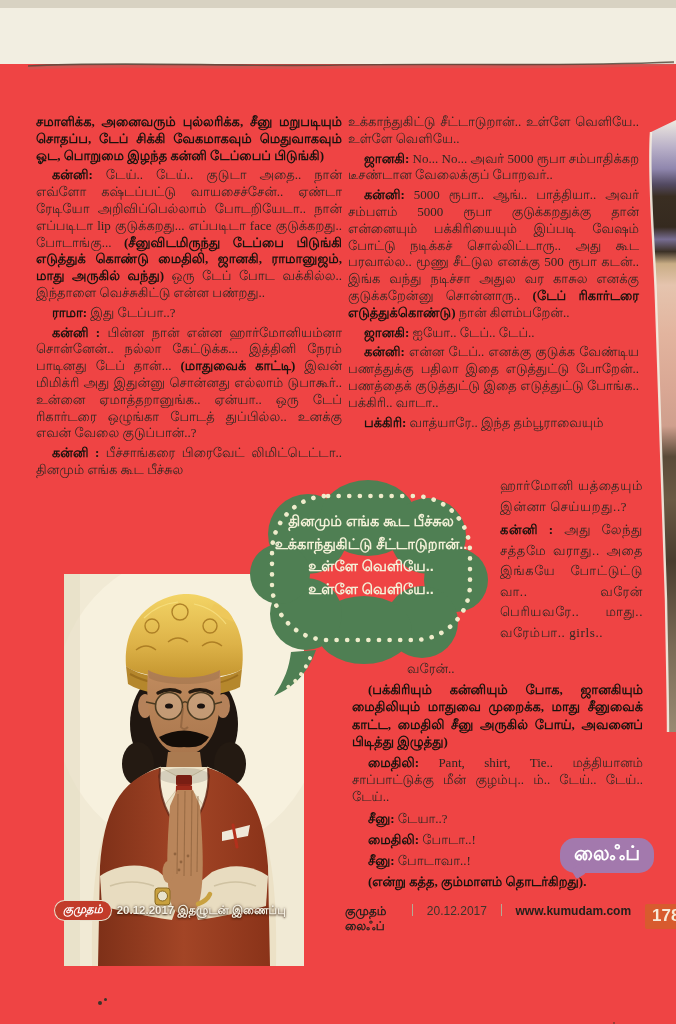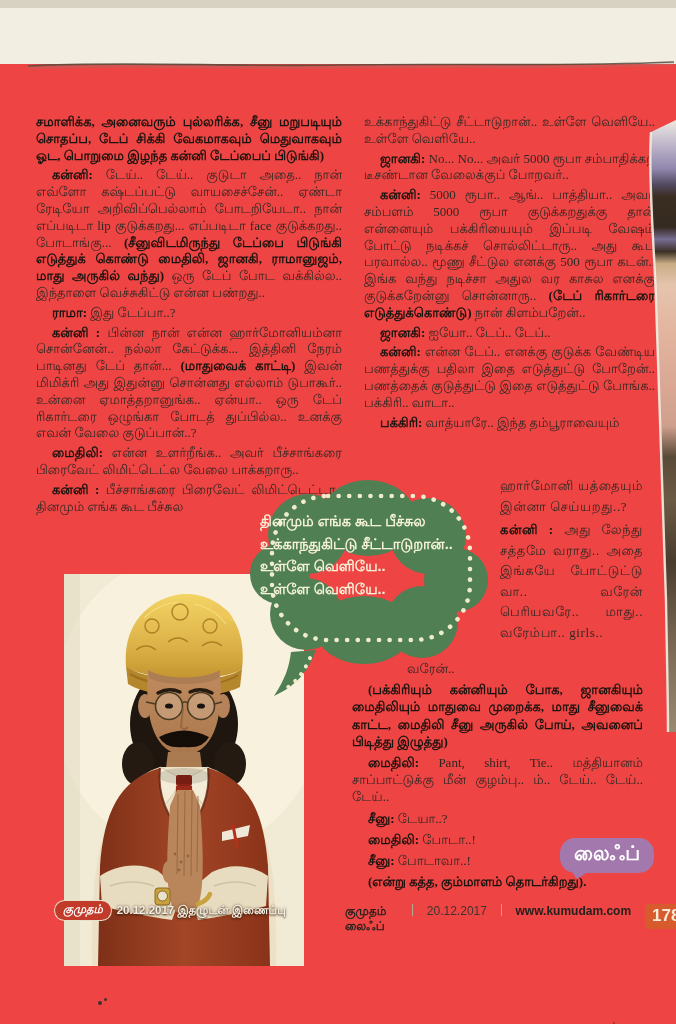--- a/index.html
+++ b/index.html
@@ -9,28 +9,28 @@
   .foldline{position:absolute;left:0;top:46px;width:676px;height:20px;}
   
   .col{position:absolute;color:#2e2822;font-size:13px;line-height:16.8px;text-align:justify;}
   .col .para{margin:0 0 3px 0;}
   .col .para.indent{text-indent:16px;}
   .col .para.indent-big{text-indent:55px;text-align:left;}
   .col .para.spread{letter-spacing:.6px;}
   .b{font-weight:bold;color:#18130e;}
   .t{font-weight:normal;}
   #leftcol{left:36px;top:106px;width:306px;}
-  #righttop{left:364px;top:106px;width:291px;}
+  #righttop{left:348px;top:106px;width:291px;}
   #rightnarrow{left:500px;top:468px;width:143px;line-height:20.5px;}
   #rightbottom{left:352px;top:652px;width:291px;line-height:17.2px;}
   #rightbottom .para{margin:0 0 4px 0;}
   
   .bubble{position:absolute;left:250px;top:464px;width:242px;height:232px;}
   .bubble svg{position:absolute;left:0;top:0;}
-  .bubble-text{position:absolute;left:10px;right:10px;top:38px;
+  .bubble-text{position:absolute;left:10px;right:10px;top:38px;text-align:center;
                color:#f4f1d8;font-weight:bold;font-size:14.5px;line-height:22.5px;
                font-family:"Liberation Sans",sans-serif;}
   
   .photo{position:absolute;left:64px;top:566px;width:240px;height:392px;}
   
   .footer-left{position:absolute;left:55px;top:893px;display:flex;align-items:center;gap:6px;z-index:5;}
   .kumudam-badge{background:#c23b2a;color:#fff;font-weight:bold;font-style:italic;
                  font-size:11.5px;padding:2px 8px 3px;border-radius:10px;
                  font-family:"Liberation Sans",sans-serif;box-shadow:0 0 0 1px #e8e0cc;}
   .supp-text{color:#f4efe2;font-size:11.5px;font-weight:bold;
@@ -64,21 +64,20 @@
   <svg class="foldline" width="676" height="20" viewBox="0 0 676 20">
     <path d="M28,12 C120,7 230,13 340,11 C450,9 560,13 674,8" fill="none" stroke="#55493c" stroke-width="1.6" opacity="0.85"></path>
     <path d="M28,12 C120,7 230,13 340,11 C450,9 560,13 674,8" fill="none" stroke="#8d8172" stroke-width="3.2" opacity="0.25" transform="translate(0,2)"></path>
   </svg>
 
   <div id="leftcol" class="col">
       <p class="para"><span class="b">சமாளிக்க, அனைவரும் புல்லரிக்க, சீனு மறுபடியும் சொதப்ப, டேப் சிக்கி வேகமாகவும் மெதுவாகவும் ஓட, பொறுமை இழந்த கன்னி டேப்பைப் பிடுங்கி)</span></p>
       <p class="para indent"><span class="b">கன்னி: </span><span class="t">டேய்.. டேய்.. குடுடா அதை.. நான் எவ்ளோ கஷ்டப்பட்டு வாயசைச்சேன்.. ஏண்டா ரேடியோ அறிவிப்பெல்லாம் போடறியேடா.. நான் எப்படிடா lip குடுக்கறது... எப்படிடா face குடுக்கறது.. போடாங்கு... </span><span class="b">(சீனுவிடமிருந்து டேப்பை பிடுங்கி எடுத்துக் கொண்டு மைதிலி, ஜானகி, ராமானுஜம், மாது அருகில் வந்து)</span><span class="t"> ஒரு டேப் போட வக்கில்ல.. இந்தாளை வெச்சுகிட்டு என்ன பண்றது..</span></p>
       <p class="para indent"><span class="b">ராமா: </span><span class="t">இது டேப்பா..?</span></p>
       <p class="para indent"><span class="b">கன்னி : </span><span class="t">பின்ன நான் என்ன ஹார்மோனியம்னா சொன்னேன்.. நல்லா கேட்டுக்க... இத்தினி நேரம் பாடினது டேப் தான்... </span><span class="b">(மாதுவைக் காட்டி)</span><span class="t"> இவன் மிமிக்ரி அது இதுன்னு சொன்னது எல்லாம் டுபாகூர்.. உன்னை ஏமாத்தறானுங்க.. ஏன்யா.. ஒரு டேப் ரிகார்டரை ஒழுங்கா போடத் துப்பில்ல.. உனக்கு எவன் வேலை குடுப்பான்..?</span></p>
-      <p class="para indent"><span class="b">மைதிலி: </span><span class="t">என்ன உளர்றீங்க.. அவர் பீச்சாங்கரை பிரைவேட் லிமிட்டெட்ல வேலை பாக்கறாரு..</span></p>
       <p class="para indent"><span class="b">கன்னி : </span><span class="t">பீச்சாங்கரை பிரைவேட் லிமிட்டெட்டா.. தினமும் எங்க கூட பீச்சுல</span></p>
     </div>
   <div id="righttop" class="col">
       <p class="para"><span class="t">உக்காந்துகிட்டு சீட்டாடுறான்.. உள்ளே வெளியே.. உள்ளே வெளியே..</span></p>
       <p class="para indent"><span class="b">ஜானகி: </span><span class="t">No... No... அவர் 5000 ரூபா சம்பாதிக்கற டீசண்டான வேலைக்குப் போறவர்..</span></p>
       <p class="para indent"><span class="b">கன்னி: </span><span class="t">5000 ரூபா.. ஆங்.. பாத்தியா.. அவர் சம்பளம் 5000 ரூபா குடுக்கறதுக்கு தான் என்னையும் பக்கிரியையும் இப்படி வேஷம் போட்டு நடிக்கச் சொல்லிட்டாரு.. அது கூட பரவால்ல.. மூணு சீட்டுல எனக்கு 500 ரூபா கடன்.. இங்க வந்து நடிச்சா அதுல வர காசுல எனக்கு குடுக்கறேன்னு சொன்னாரு.. </span><span class="b">(டேப் ரிகார்டரை எடுத்துக்கொண்டு)</span><span class="t"> நான் கிளம்பறேன்..</span></p>
       <p class="para indent"><span class="b">ஜானகி: </span><span class="t">ஐயோ.. டேப்.. டேப்..</span></p>
       <p class="para indent"><span class="b">கன்னி: </span><span class="t">என்ன டேப்.. எனக்கு குடுக்க வேண்டிய பணத்துக்கு பதிலா இதை எடுத்துட்டு போறேன்.. பணத்தைக் குடுத்துட்டு இதை எடுத்துட்டு போங்க.. பக்கிரி.. வாடா..</span></p>
       <p class="para indent"><span class="b">பக்கிரி: </span><span class="t">வாத்யாரே.. இந்த தம்பூராவையும்</span></p>
     </div>

